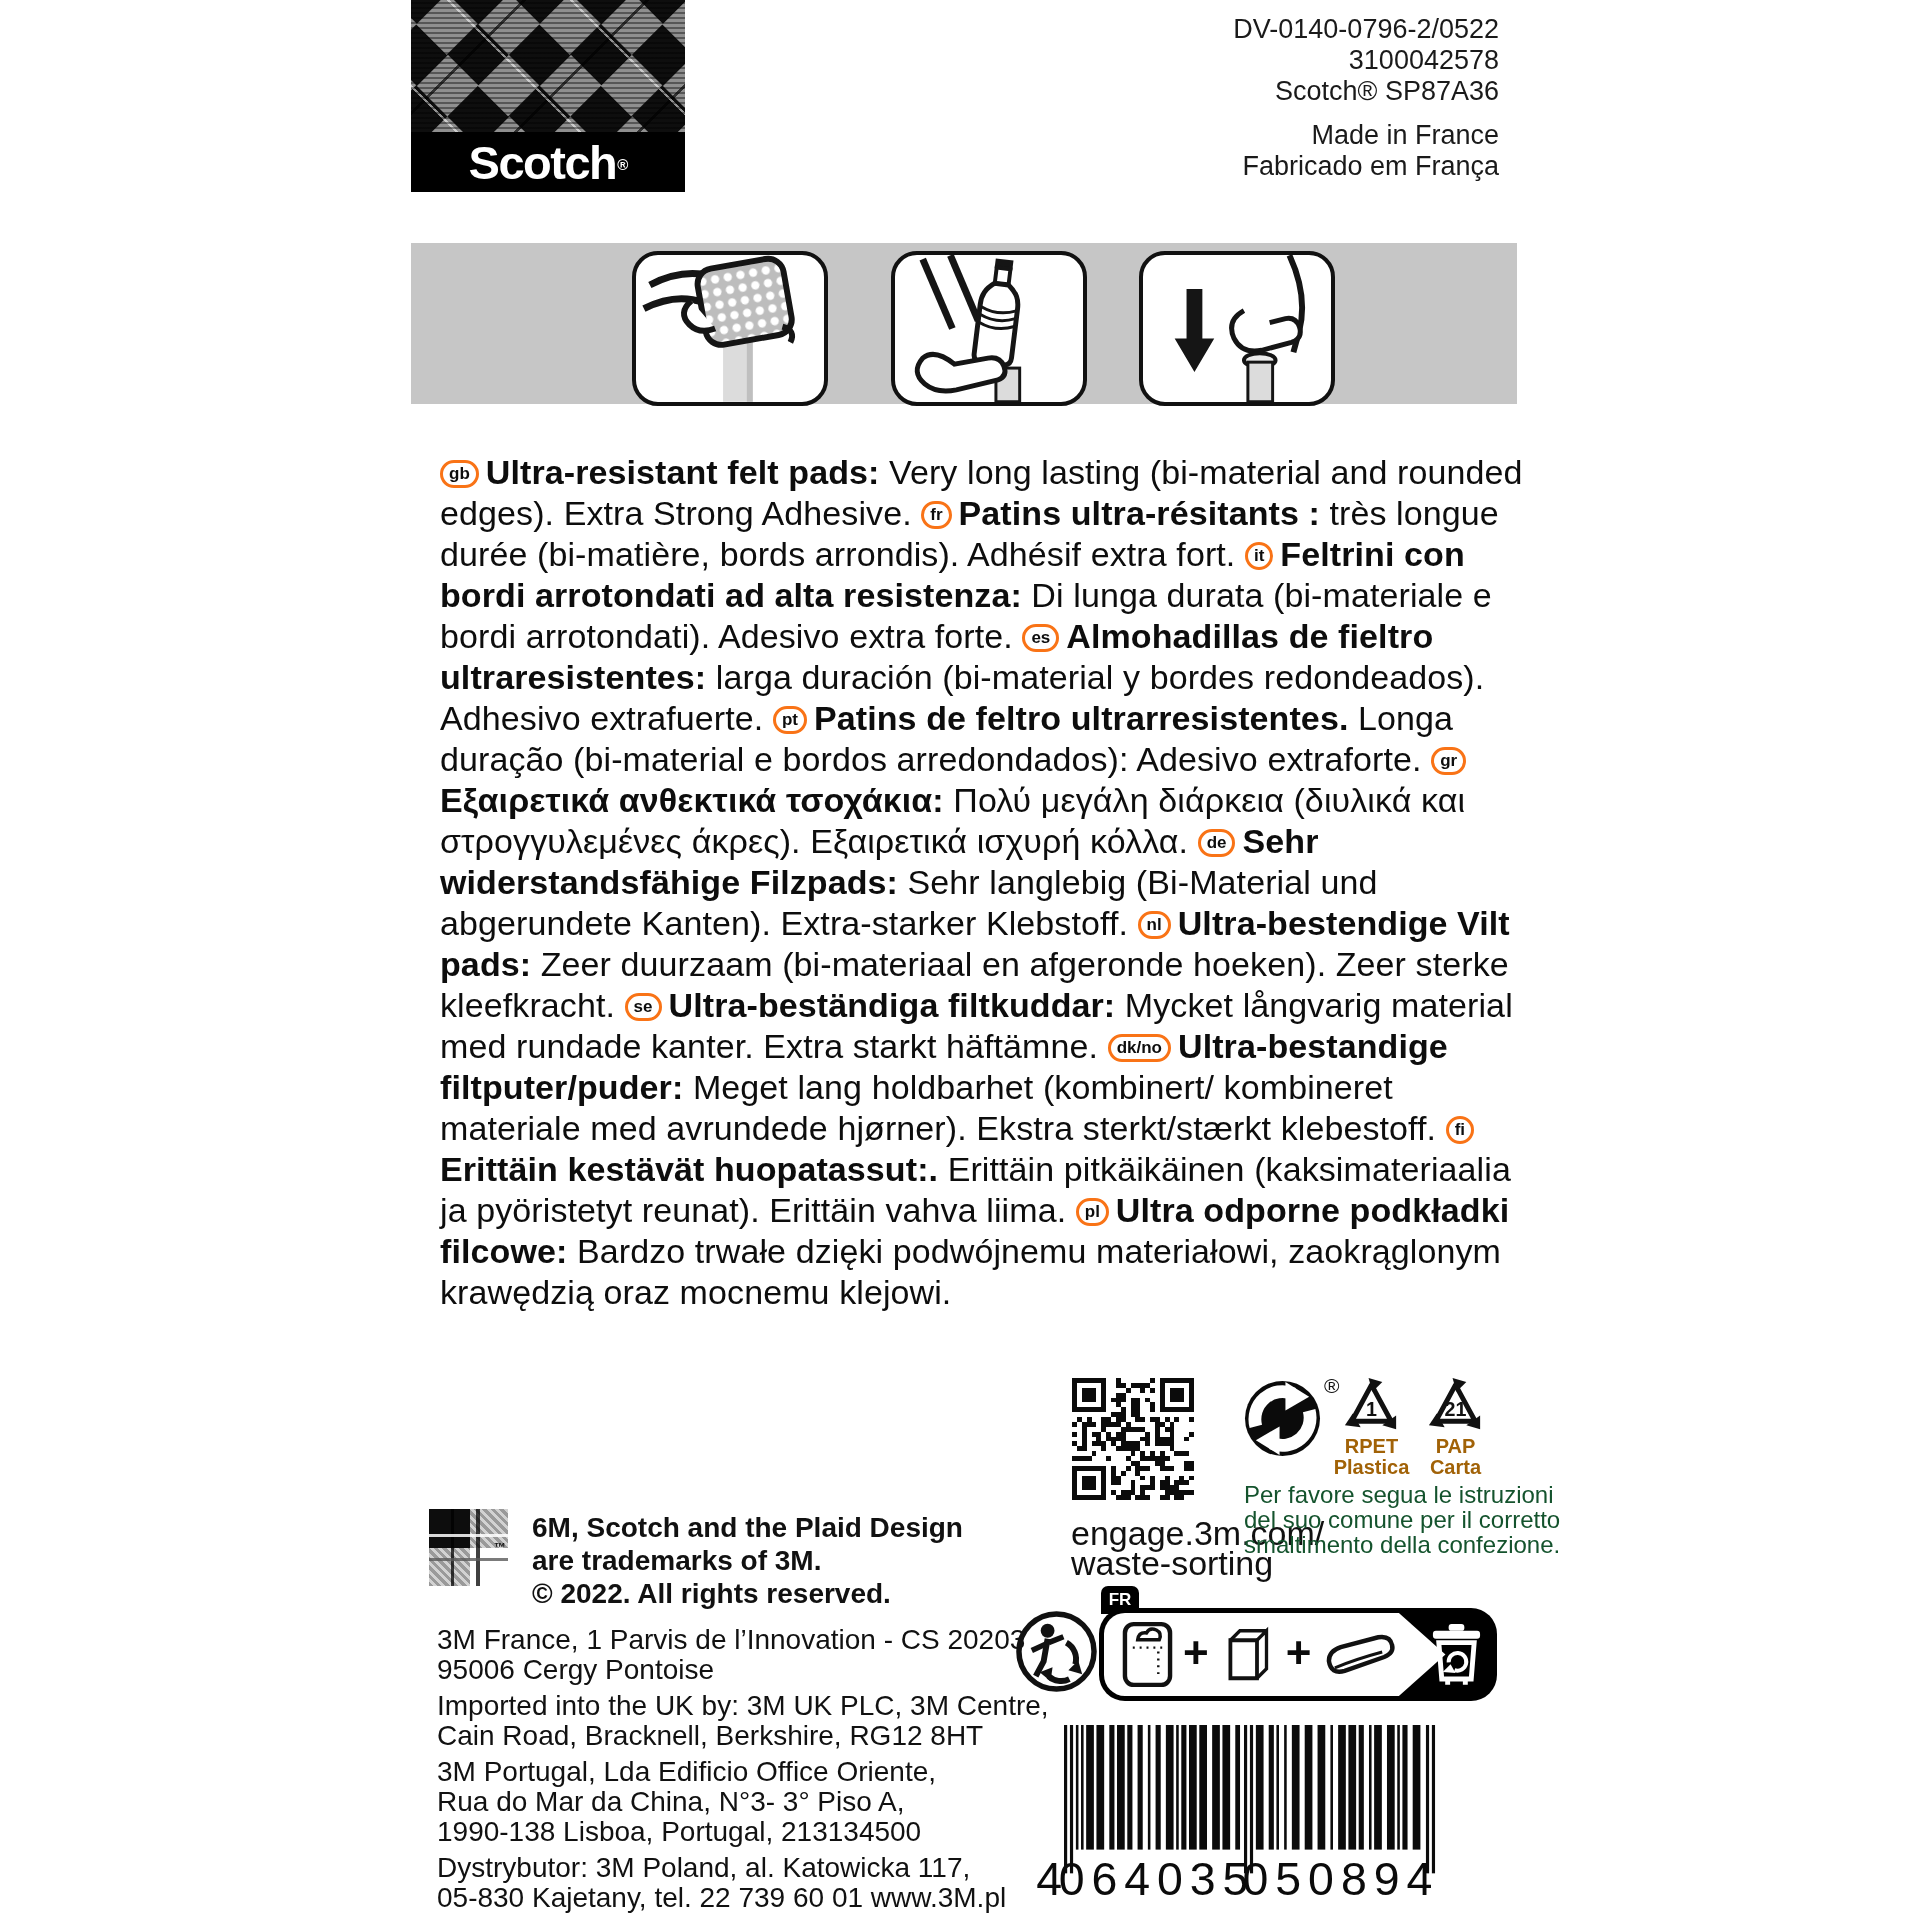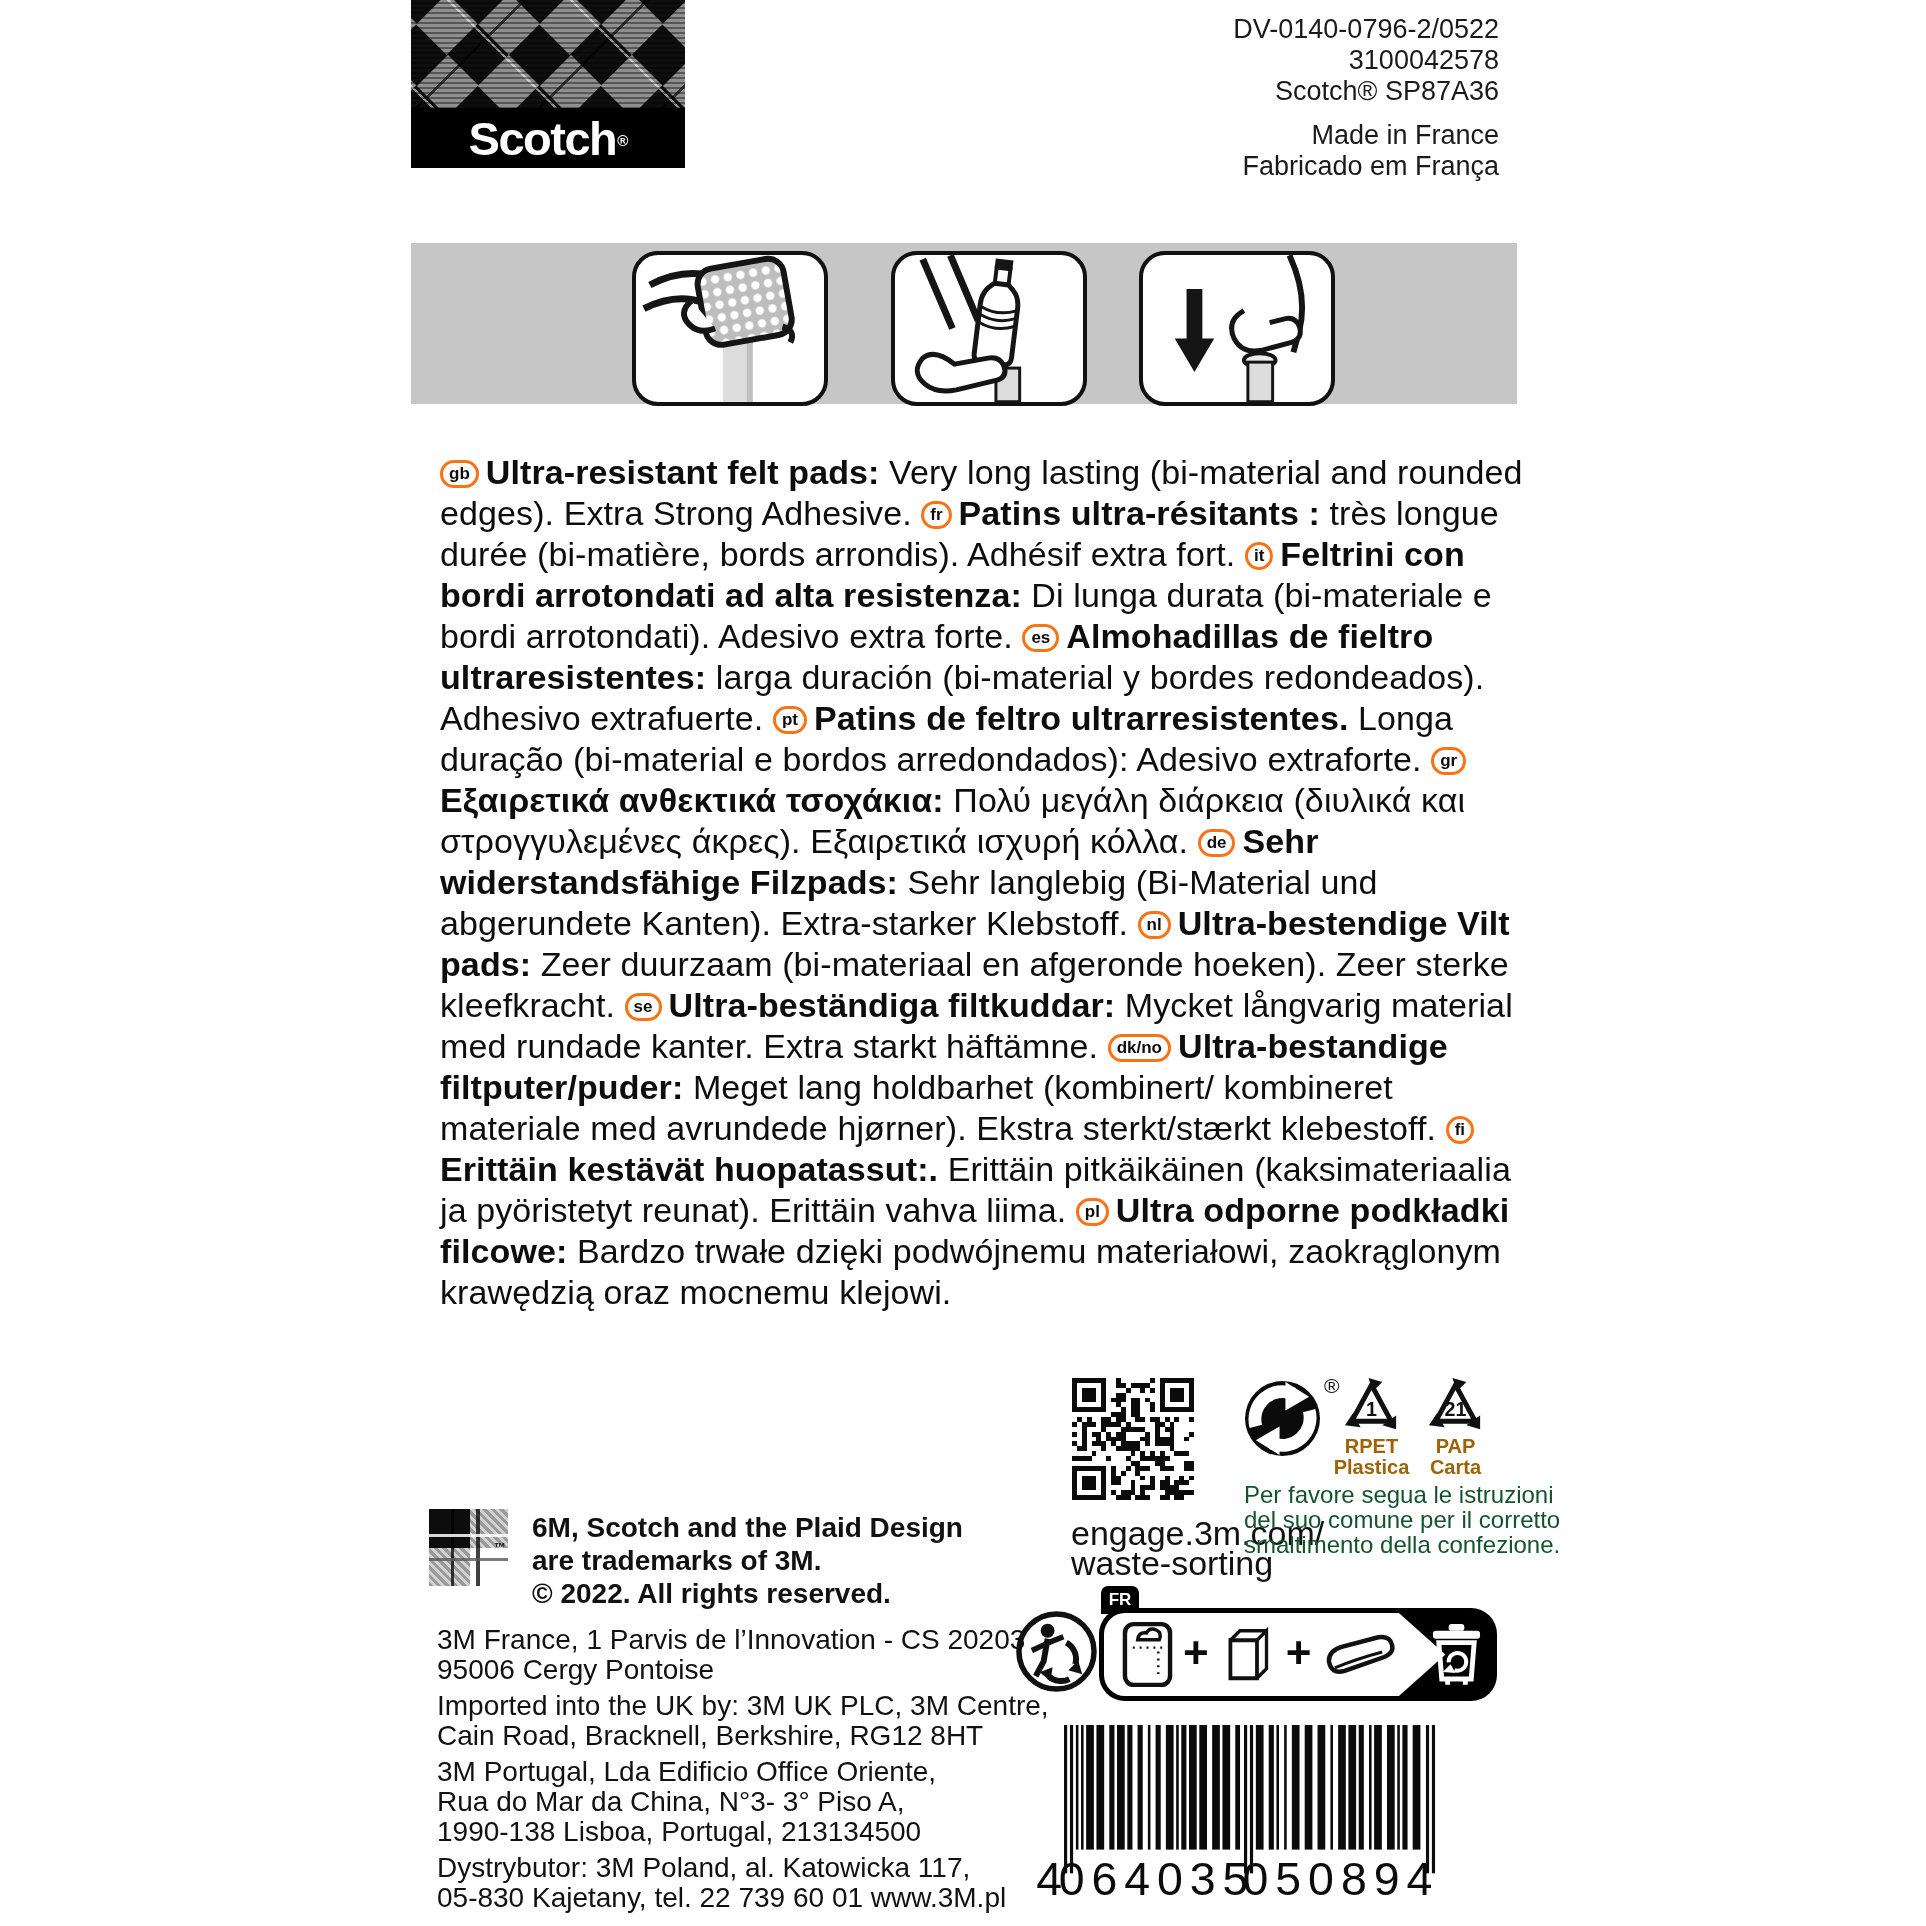--- a/index.html
+++ b/index.html
@@ -1,20 +1,20 @@
 <!DOCTYPE html>
 <html><head>
 <meta charset="utf-8">
 <style>
   html,body{margin:0;padding:0;background:#ffffff;}
   #page{position:relative;width:1927px;height:1927px;background:#fff;overflow:hidden;
         font-family:"Liberation Sans","DejaVu Sans",sans-serif;color:#111;}
 
   
-  .logo{position:absolute;left:411px;top:0;width:274px;height:168px;}
+  .logo{position:absolute;left:411px;top:0;width:274px;height:192px;}
   .logo-plaid{position:absolute;left:0;top:0;right:0;height:144px;background:#3c3c3c;overflow:hidden;}
   .logo-plaid::before{content:"";position:absolute;left:-60%;top:-60%;width:220%;height:220%;
      background:repeating-conic-gradient(#0e0e0e 0 25%, #8f8f8f 0 50%);
      background-size:87px 87px;transform:rotate(45deg);}
   .logo-plaid::after{content:"";position:absolute;inset:0;
      background:
        repeating-linear-gradient(0deg, rgba(0,0,0,.40) 0 2px, rgba(255,255,255,0) 2px 5px),
        repeating-linear-gradient(45deg, transparent 0 40px, rgba(255,255,255,.55) 40px 42px, transparent 42px 87px),
        repeating-linear-gradient(-45deg, transparent 0 40px, rgba(0,0,0,.65) 40px 43px, transparent 43px 87px);}
   .logo-band{position:absolute;left:0;bottom:0;right:0;height:60px;background:#000;

